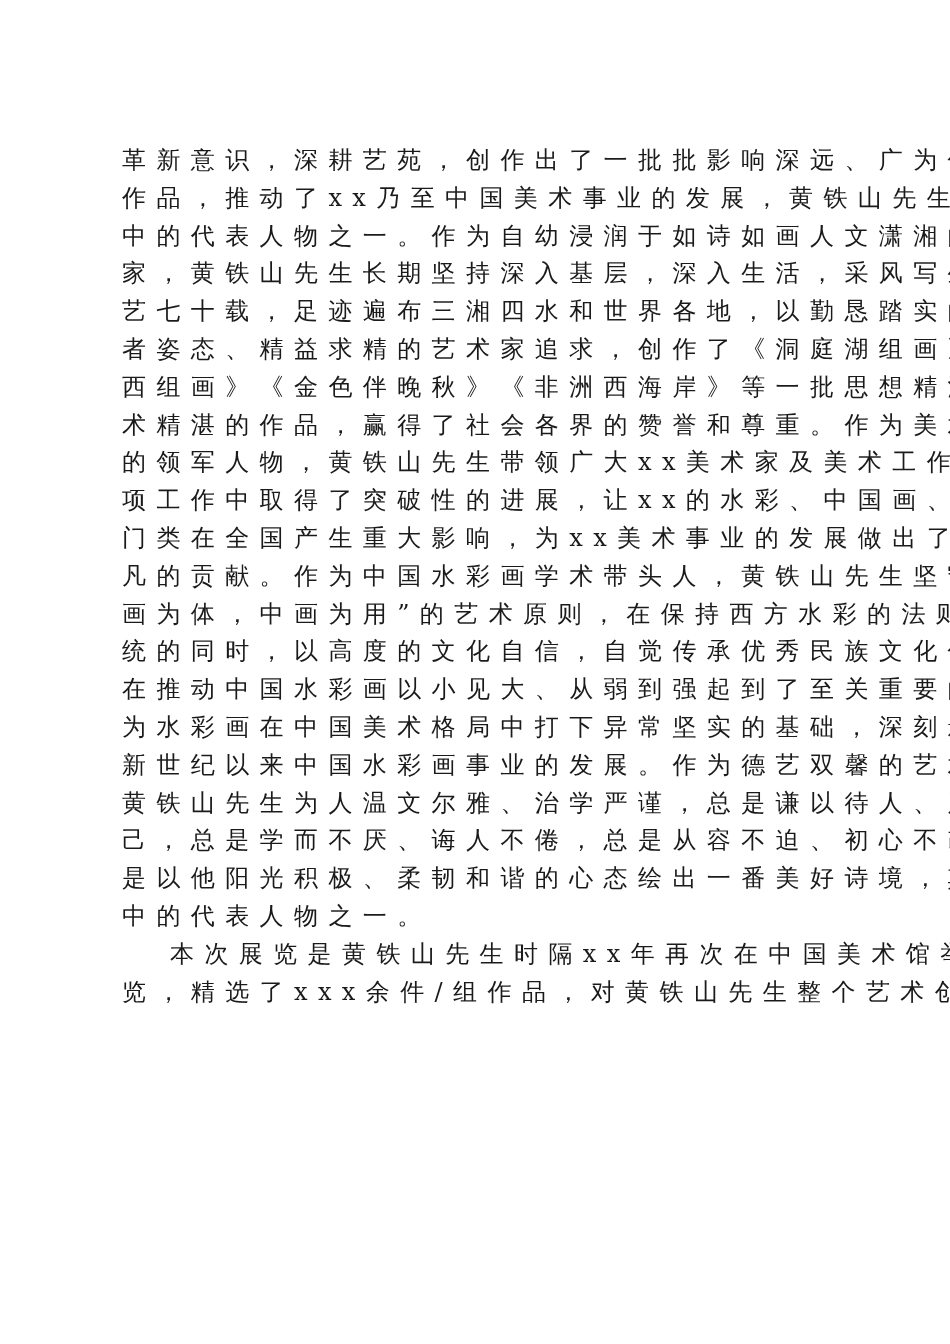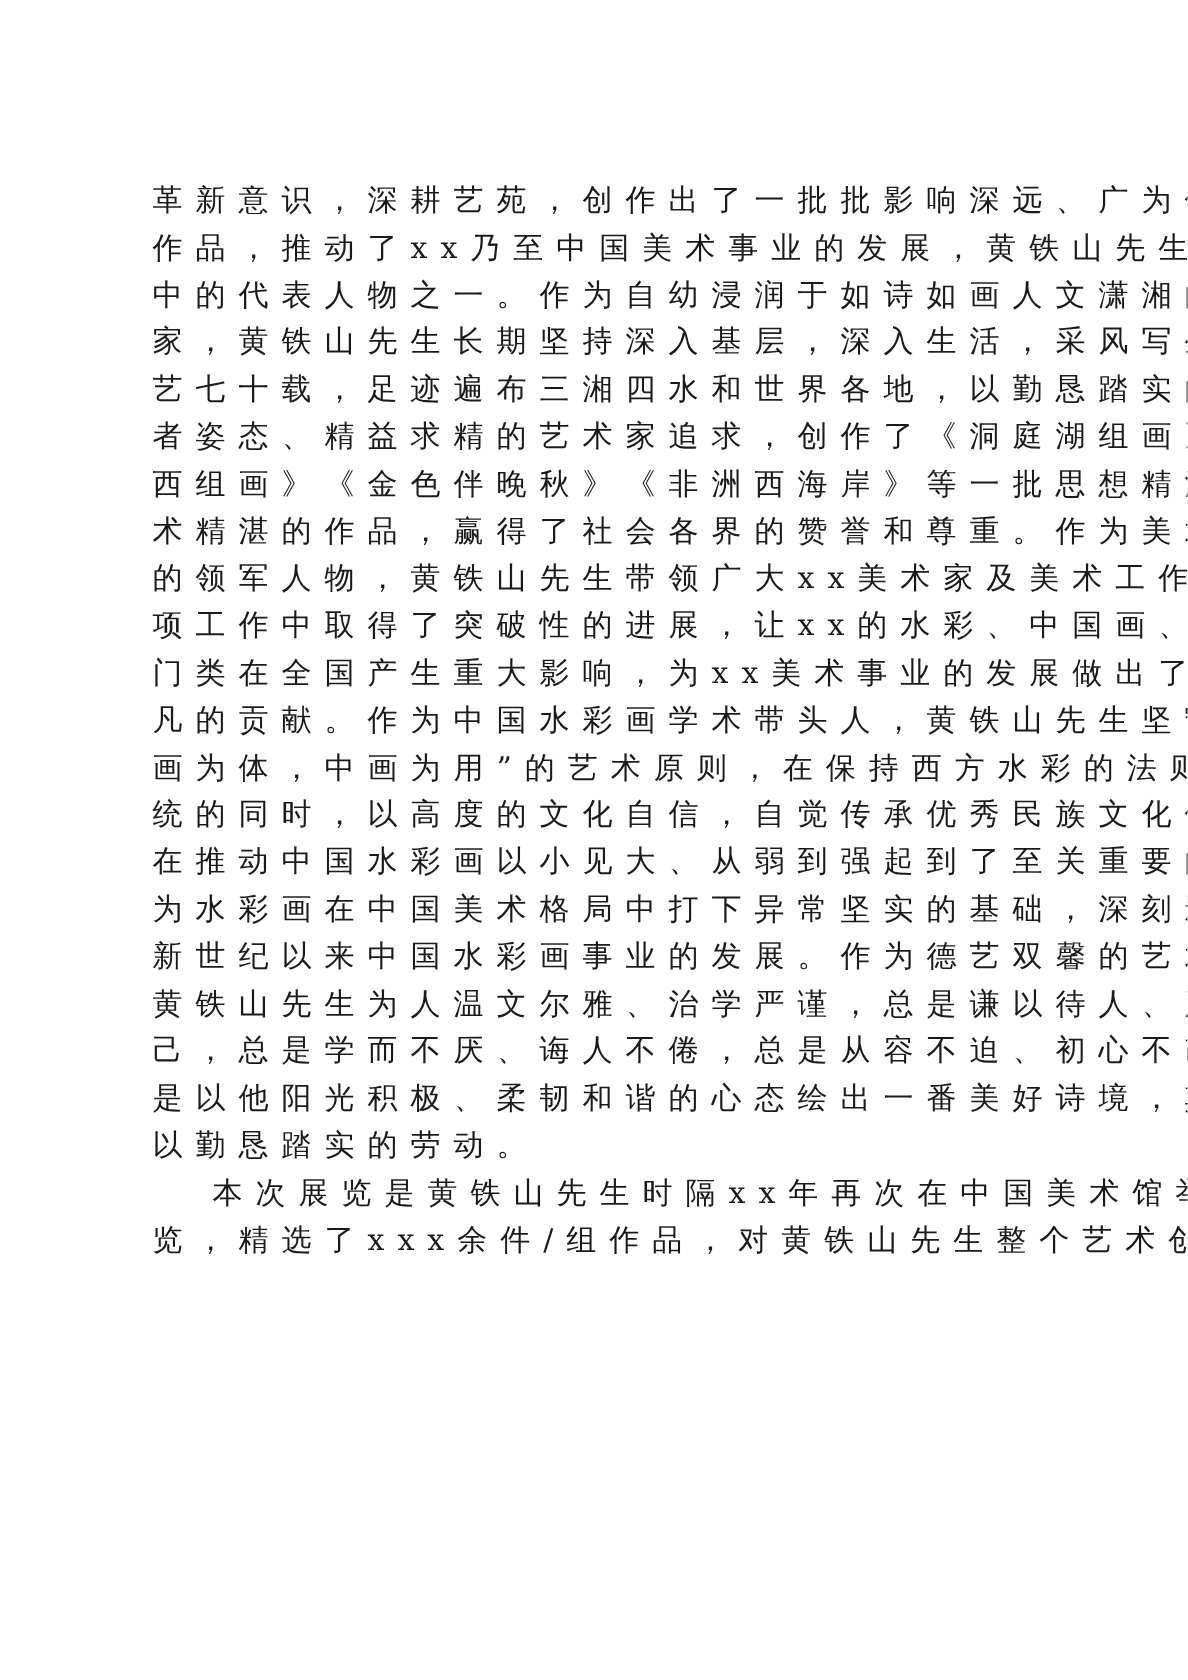--- a/index.html
+++ b/index.html
@@ -59,20 +59,20 @@
       <div class="line">门类在全国产生重大影响，为xx美术事业的发展做出了卓越不</div>
       <div class="line">凡的贡献。作为中国水彩画学术带头人，黄铁山先生坚守“西</div>
       <div class="line">画为体，中画为用”的艺术原则，在保持西方水彩的法则和传</div>
       <div class="line">统的同时，以高度的文化自信，自觉传承优秀民族文化传统，</div>
       <div class="line">在推动中国水彩画以小见大、从弱到强起到了至关重要的作用，</div>
       <div class="line">为水彩画在中国美术格局中打下异常坚实的基础，深刻影响了</div>
       <div class="line">新世纪以来中国水彩画事业的发展。作为德艺双馨的艺术家，</div>
       <div class="line">黄铁山先生为人温文尔雅、治学严谨，总是谦以待人、严以律</div>
       <div class="line">己，总是学而不厌、诲人不倦，总是从容不迫、初心不改，总</div>
       <div class="line">是以他阳光积极、柔韧和谐的心态绘出一番美好诗境，其人品</div>
-      <div class="line">以勤恳踏实的劳动。</div>
+      <div class="line">中的代表人物之一。</div>
     </div>
     <div class="paragraph">
       <div class="line indent">本次展览是黄铁山先生时隔xx年再次在中国美术馆举办展</div>
       <div class="line">览，精选了xxx余件/组作品，对黄铁山先生整个艺术创作历程</div>
     </div>
   </div>
 </div>
 
 </body></html>

